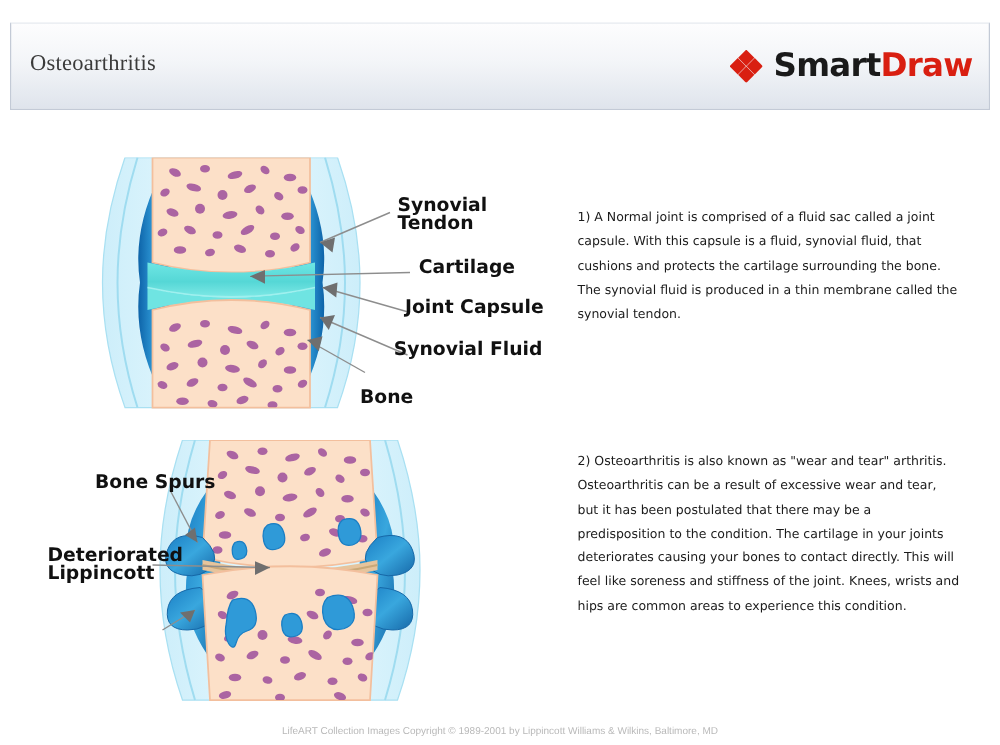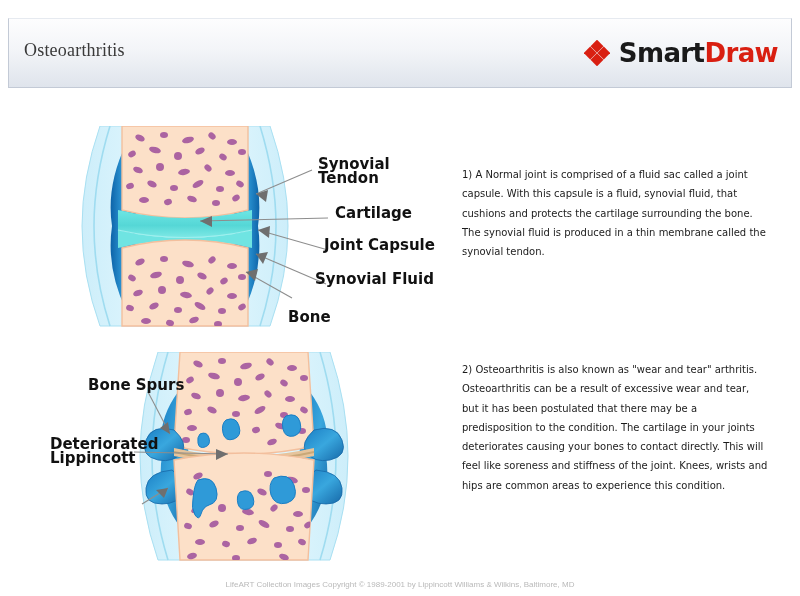--- a/index.html
+++ b/index.html
@@ -74,21 +74,21 @@
     white-space: pre-line;
   }
   .para-1 { top: 165px; }
   .para-2 { top: 360px; }
 
   
   .figure {
     position: absolute;
   }
   .fig-top    { left: 60px; top: 126px;  width: 390px; height: 205px; }
-  .fig-bottom { left: 40px; top: 352px;  width: 410px; height: 210px; }
+  .fig-bottom { left: 28px; top: 352px;  width: 410px; height: 210px; }
 
   .figure svg { display: block; }
 
   
   .lbl {
     position: absolute;
     font-family: "DejaVu Sans", sans-serif;
     font-size: 15px;
     font-weight: bold;
     color: #111111;

